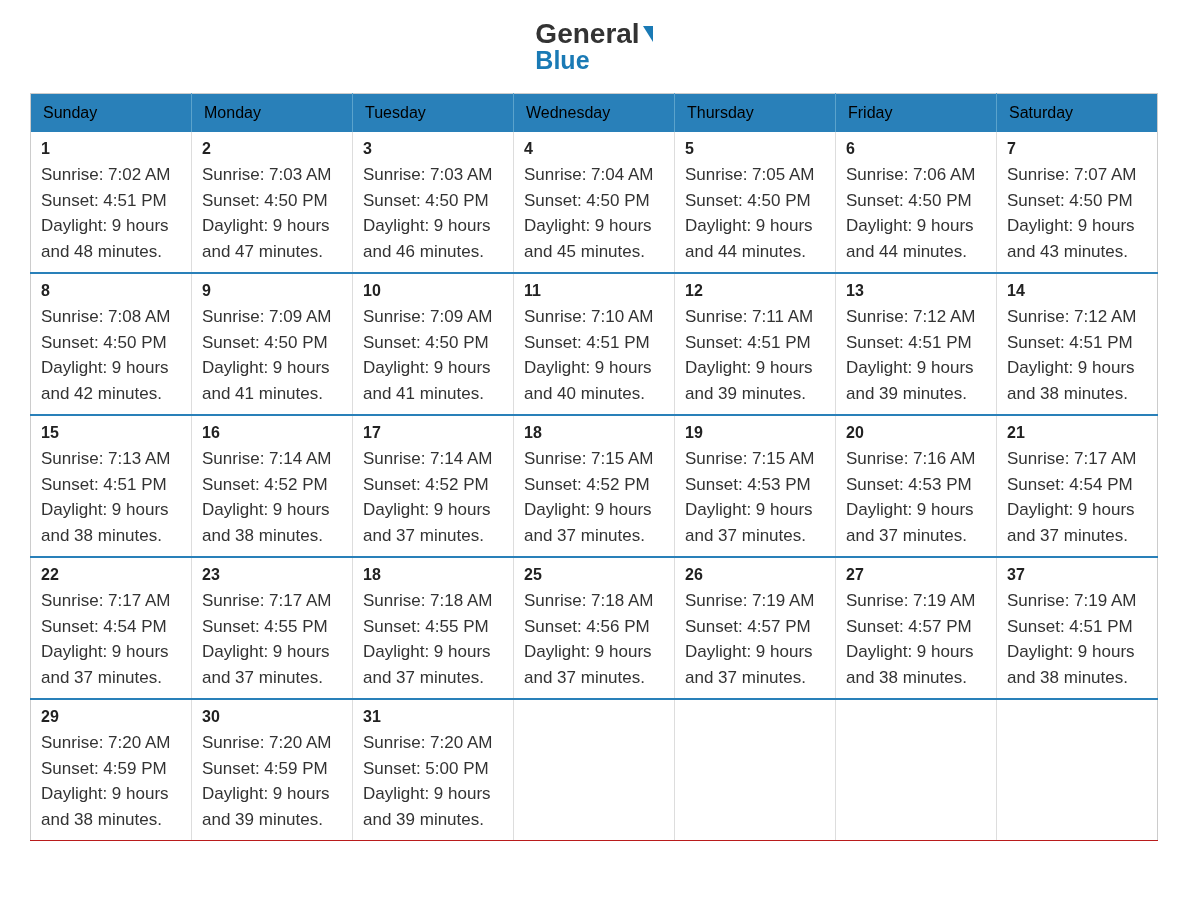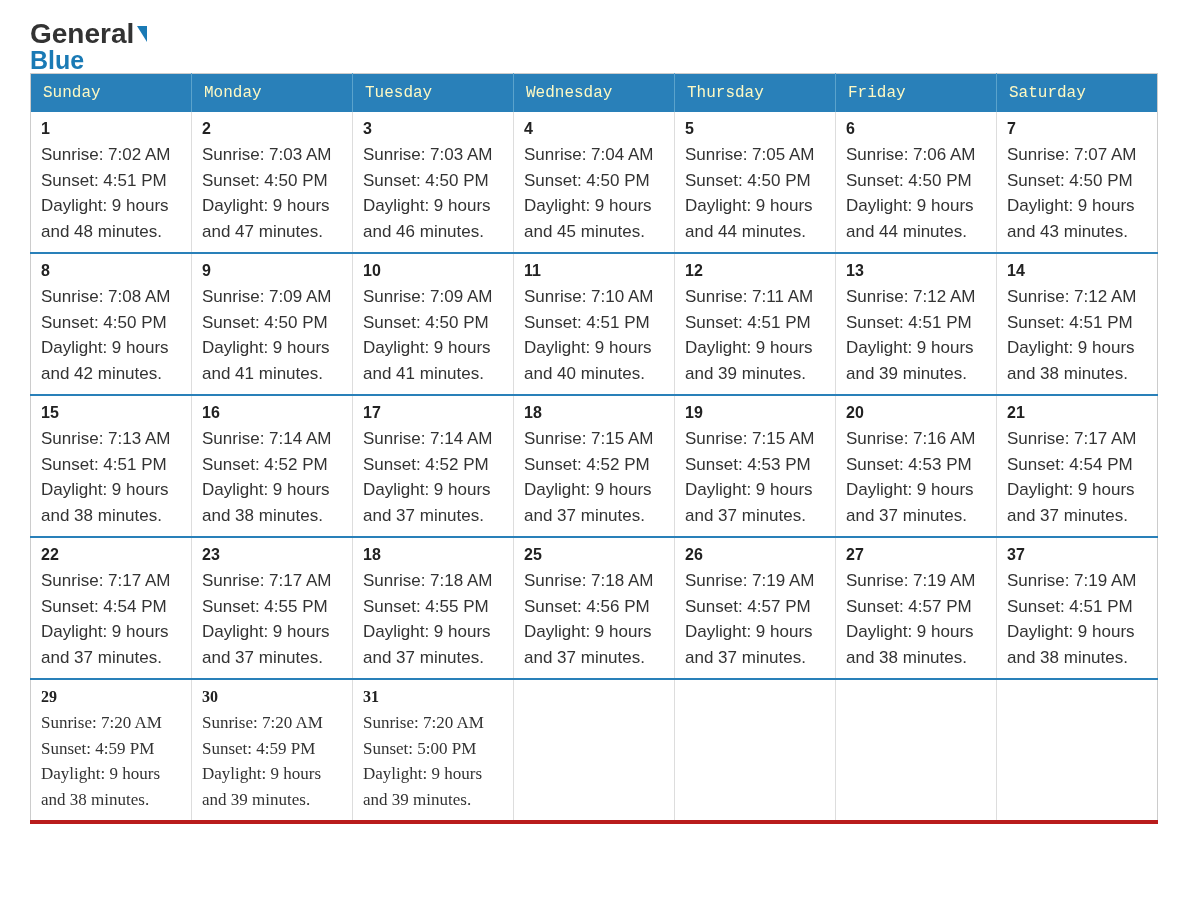--- a/index.html
+++ b/index.html
@@ -5,22 +5,23 @@
     * { box-sizing: border-box; margin: 0; padding: 0; }
     body {
       font-family: Arial, Helvetica, sans-serif;
       background: #fff;
       width: 1188px;
       min-height: 918px;
       padding: 20px 30px;
     }
     .header {
       display: flex;
-      justify-content: flex-start;
+      justify-content: center;
       align-items: flex-start;
+      margin-bottom: 20px;
     }
     .logo {
       display: flex;
       flex-direction: column;
       align-items: flex-start;
     }
     .logo-general {
       font-size: 28px;
       font-weight: bold;
       color: #333;
@@ -59,47 +60,45 @@
       color: #444;
       font-weight: 400;
     }
     .calendar-table {
       width: 100%;
       border-collapse: collapse;
       border: 1px solid #ccc;
     }
     .calendar-table th {
       background-color: #2980b9;
-      color: #fef9c3;
+      color: #000000;
       text-align: left;
       padding: 10px 12px;
       font-size: 16px;
       font-weight: normal;
       border-right: 1px solid #5ba3cc;
-      font-family: Liberation Mono, monospace;
     }
     .calendar-table th:last-child {
       border-right: none;
     }
     .calendar-table td {
       vertical-align: top;
       padding: 8px 10px;
       border-right: 1px solid #ddd;
       border-bottom: 2px solid #2980b9;
       width: calc(100% / 7);
       font-size: 13px;
       color: #333;
       min-height: 100px;
     }
     .calendar-table td:last-child {
       border-right: none;
     }
     .calendar-table tr:last-child td {
-      border-bottom: 4px solid #b91c1c;
-      font-family: Liberation Serif, serif;
+      border-bottom: 1px solid #b91c1c;
     }
     .day-number {
       font-size: 16px;
       font-weight: bold;
       color: #222;
       display: block;
       margin-bottom: 4px;
     }
     .day-info {
       font-size: 17px;

